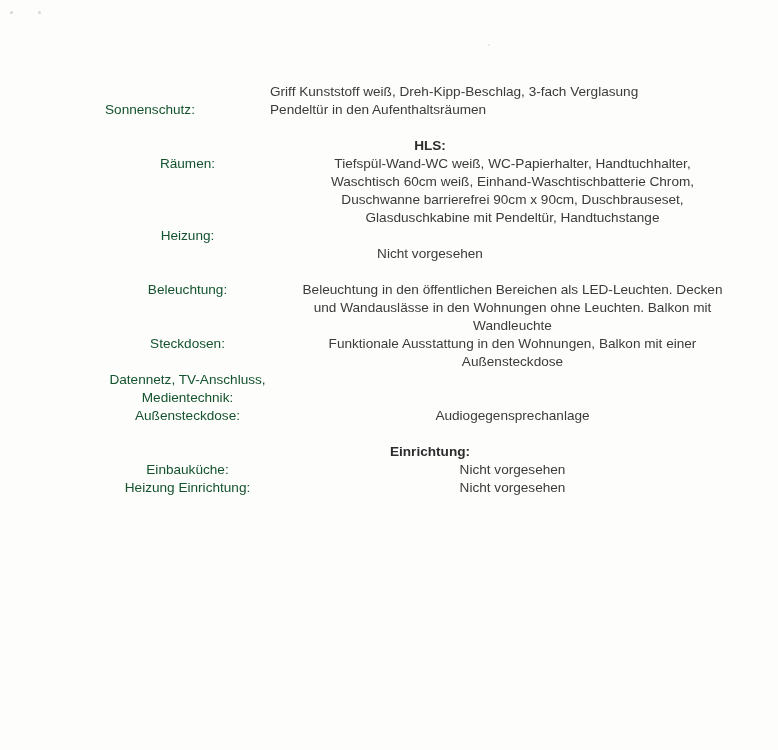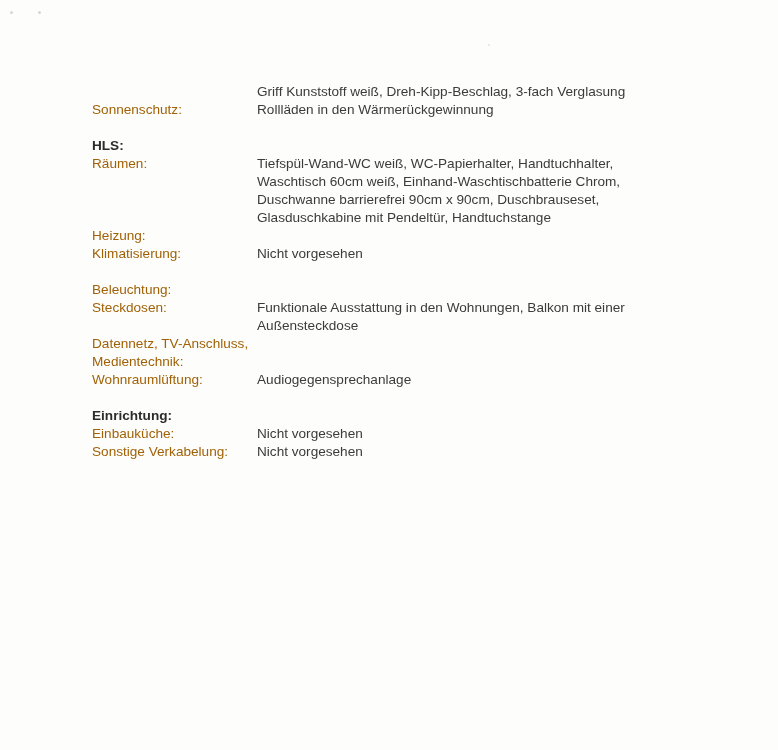--- a/index.html
+++ b/index.html
@@ -15,42 +15,43 @@
   }
   .page {
     position: relative;
     width: 778px;
     height: 750px;
     background: #fdfdfc;
   }
   .doc-content {
     position: absolute;
     top: 83px;
-    left: 92px;
+    left: 105px;
     width: 650px;
     color: #3b3b3b;
     font-size: 13.6px;
     line-height: 18px;
   }
   .spec-row {
     display: flex;
     align-items: flex-start;
   }
   .spec-label {
     flex: 0 0 165px;
     white-space: pre;
-    color: #a16207;
+    color: #14532d;
   }
   .spec-value {
     flex: 1 1 auto;
     white-space: pre;
     color: #3b3b3b;
   }
   .section {
     margin-top: 18px; 
+    text-align: center;
   }
   .section-heading {
     font-weight: bold;
     color: #2c2c2c;
     white-space: pre;
   }
   
   .speck {
     position: absolute;
     border-radius: 50%;
@@ -70,66 +71,68 @@
   <span class="speck speck-c"></span>
 
   <div class="doc-content">
 
     <div class="spec-row">
       <div class="spec-label"></div>
       <div class="spec-value">Griff Kunststoff weiß, Dreh-Kipp-Beschlag, 3-fach Verglasung</div>
     </div>
     <div class="spec-row">
       <div class="spec-label">Sonnenschutz:</div>
-      <div class="spec-value">Rollläden in den Wärmerückgewinnung</div>
+      <div class="spec-value">Pendeltür in den Aufenthaltsräumen</div>
     </div>
 
     <div class="section">
       <div class="section-heading">HLS:</div>
       <div class="spec-row">
         <div class="spec-label">Räumen:</div>
         <div class="spec-value">Tiefspül-Wand-WC weiß, WC-Papierhalter, Handtuchhalter,
 Waschtisch 60cm weiß, Einhand-Waschtischbatterie Chrom,
 Duschwanne barrierefrei 90cm x 90cm, Duschbrauseset,
 Glasduschkabine mit Pendeltür, Handtuchstange</div>
       </div>
       <div class="spec-row">
         <div class="spec-label">Heizung:</div>
       </div>
       <div class="spec-row">
-        <div class="spec-label">Klimatisierung:</div>
         <div class="spec-value">Nicht vorgesehen</div>
       </div>
     </div>
 
     <div class="section">
       <div class="spec-row">
         <div class="spec-label">Beleuchtung:</div>
+        <div class="spec-value">Beleuchtung in den öffentlichen Bereichen als LED-Leuchten. Decken
+und Wandauslässe in den Wohnungen ohne Leuchten. Balkon mit
+Wandleuchte</div>
       </div>
       <div class="spec-row">
         <div class="spec-label">Steckdosen:</div>
         <div class="spec-value">Funktionale Ausstattung in den Wohnungen, Balkon mit einer
 Außensteckdose</div>
       </div>
       <div class="spec-row">
         <div class="spec-label">Datennetz, TV-Anschluss,
 Medientechnik:</div>
       </div>
       <div class="spec-row">
-        <div class="spec-label">Wohnraumlüftung:</div>
+        <div class="spec-label">Außensteckdose:</div>
         <div class="spec-value">Audiogegensprechanlage</div>
       </div>
     </div>
 
     <div class="section">
       <div class="section-heading">Einrichtung:</div>
       <div class="spec-row">
         <div class="spec-label">Einbauküche:</div>
         <div class="spec-value">Nicht vorgesehen</div>
       </div>
       <div class="spec-row">
-        <div class="spec-label">Sonstige Verkabelung:</div>
+        <div class="spec-label">Heizung Einrichtung:</div>
         <div class="spec-value">Nicht vorgesehen</div>
       </div>
     </div>
 
   </div>
 </div>
 
 </body></html>

